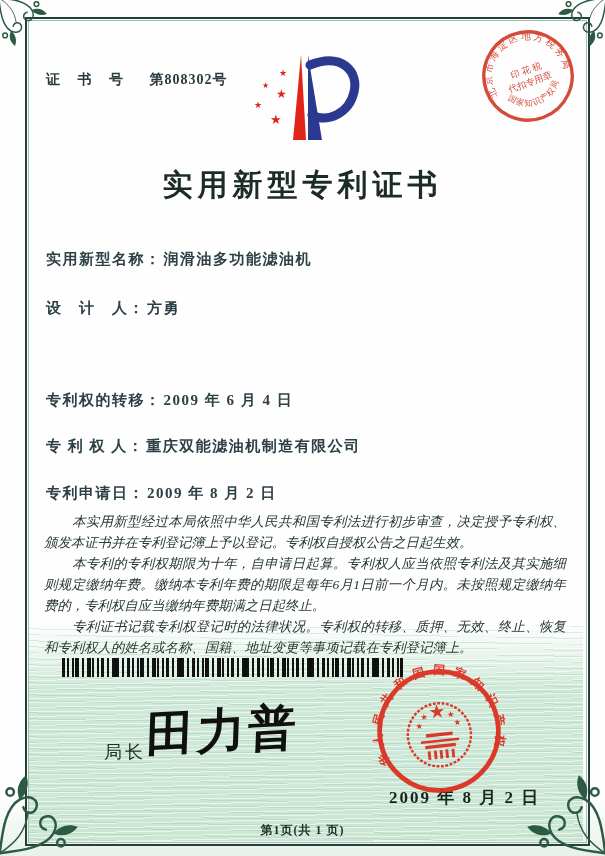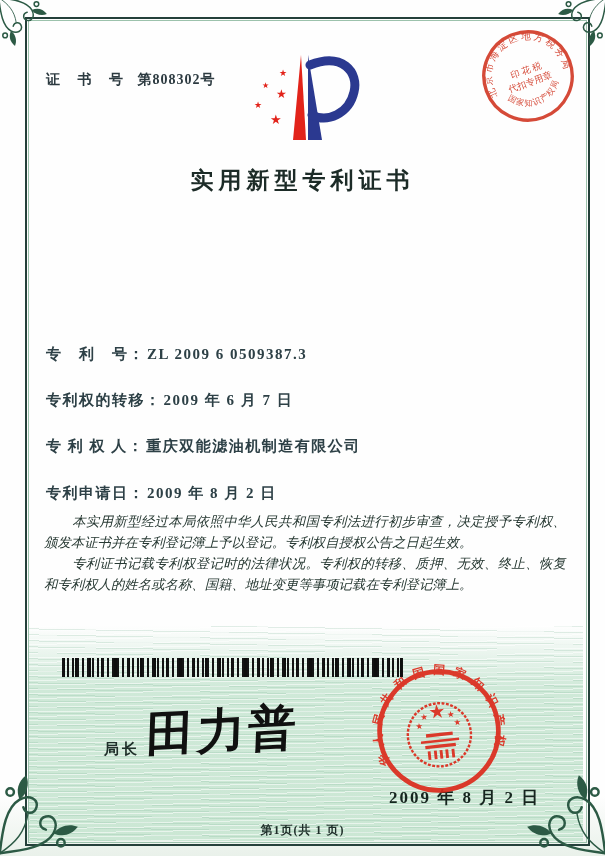--- a/index.html
+++ b/index.html
@@ -21,52 +21,52 @@
   .green-zone{
     position:absolute;left:28px;top:626px;width:555px;height:215px;z-index:0;
     background-image:
       repeating-linear-gradient(179deg, rgba(255,255,255,.55) 0 1px, rgba(0,0,0,0) 1px 4.5px),
       repeating-linear-gradient(181deg, rgba(122,178,148,.22) 0 1px, rgba(0,0,0,0) 1px 6px),
       linear-gradient(180deg, rgba(207,233,216,0) 0, #cfe9d8 62px, #cbe7d4 100%);
   }
 
   .cert-no{position:absolute;left:46px;top:71px;z-index:3;font-size:14px;font-weight:600;color:#2c3a40;}
   .cert-no .lbl{letter-spacing:7px;}
-  .cert-no .val{letter-spacing:1px;margin-left:4px;}
+  .cert-no .val{letter-spacing:1px;margin-left:16px;}
 
   .logo{position:absolute;left:246px;top:52px;width:118px;height:95px;z-index:1;}
 
   .tax-stamp{
     position:absolute;left:480px;top:28px;width:96px;height:96px;z-index:3;
     transform:rotate(-20deg);opacity:.92;
   }
 
   .title{
     position:absolute;left:0;right:0;top:165px;z-index:3;text-align:center;
-    font-size:23px;font-weight:700;letter-spacing:5px;color:#1c2b27;
+    font-size:30px;font-weight:700;letter-spacing:5px;color:#1c2b27;
   }
 
   .frow{position:absolute;left:46px;z-index:3;font-size:15px;font-weight:600;color:#2d4046;letter-spacing:1.5px;white-space:nowrap;}
   .frow .val{margin-left:2px;}
   .f1{top:250px}.f2{top:299px}.f3{top:345px}.f4{top:391px}.f5{top:437px}.f6{top:484px}
 
   .paras{
     position:absolute;left:44px;width:522px;top:511px;z-index:3;
     font-size:13.4px;line-height:21px;color:#263832;text-align:justify;font-style:italic;
   }
   .paras p{margin:0;text-indent:2.1em;}
 
   .barcode{
     position:absolute;left:62px;top:658px;width:341px;height:19px;z-index:3;
     background-image:
       repeating-linear-gradient(90deg,#131313 0 2px, rgba(0,0,0,0) 2px 5px),
       repeating-linear-gradient(90deg,#0e0e0e 0 3px, rgba(0,0,0,0) 3px 13px);
   }
 
-  .director-label{position:absolute;left:104px;top:740px;z-index:3;font-size:15px;font-weight:700;letter-spacing:3px;color:#20302b;}
+  .director-label{position:absolute;left:104px;top:740px;z-index:3;font-size:18px;font-weight:400;letter-spacing:3px;color:#20302b;}
   .signature{
     position:absolute;left:146px;top:699px;z-index:3;
     font-size:48px;font-weight:700;color:#101010;letter-spacing:3px;
     transform:rotate(-3deg) skewX(-5deg);
   }
 
   .office-seal{
     position:absolute;left:372px;top:664px;width:134px;height:134px;z-index:4;
     transform:rotate(-6deg);opacity:.92;
   }
@@ -167,35 +167,39 @@
     </text>
     <text font-size="8.5" letter-spacing="1" fill="#d23b28">
       <textPath href="#tsBot" startOffset="50%" text-anchor="middle">国家知识产权局</textPath>
     </text>
     <text x="50" y="47" font-size="9.5" text-anchor="middle" fill="#d23b28">印 花 税</text>
     <text x="50" y="60" font-size="9.5" text-anchor="middle" fill="#d23b28">代扣专用章</text>
   </svg>
 
   <div class="title">实用新型专利证书</div>
 
-  <div class="frow f3">
-    <span class="lbl">专　利　号：</span><span class="val">ZL 2009 6 0509387.3</span>
+  <div class="frow f1">
+    <span class="lbl">实用新型名称：</span><span class="val">润滑油多功能滤油机</span>
+  </div>
+  <div class="frow f2">
+    <span class="lbl">设　计　人：</span><span class="val">方勇</span>
   </div>
   <div class="frow f4">
-    <span class="lbl">专利权的转移：</span><span class="val">2009 年 6 月 7 日</span>
+    <span class="lbl">专利权的转移：</span><span class="val">2009 年 6 月 4 日</span>
   </div>
   <div class="frow f5">
     <span class="lbl">专 利 权 人：</span><span class="val">重庆双能滤油机制造有限公司</span>
   </div>
   <div class="frow f6">
     <span class="lbl">专利申请日：</span><span class="val">2009 年 8 月 2 日</span>
   </div>
 
   <div class="paras">
     <p>本实用新型经过本局依照中华人民共和国专利法进行初步审查，决定授予专利权、颁发本证书并在专利登记簿上予以登记。专利权自授权公告之日起生效。</p>
+    <p>本专利的专利权期限为十年，自申请日起算。专利权人应当依照专利法及其实施细则规定缴纳年费。缴纳本专利年费的期限是每年6月1日前一个月内。未按照规定缴纳年费的，专利权自应当缴纳年费期满之日起终止。</p>
     <p>专利证书记载专利权登记时的法律状况。专利权的转移、质押、无效、终止、恢复和专利权人的姓名或名称、国籍、地址变更等事项记载在专利登记簿上。</p>
   </div>
 
   <div class="barcode"></div>
 
   <div class="director-label">局长</div>
   <div class="signature">田力普</div>
 
   <div class="issue-date">2009 年 8 月 2 日</div>
 

